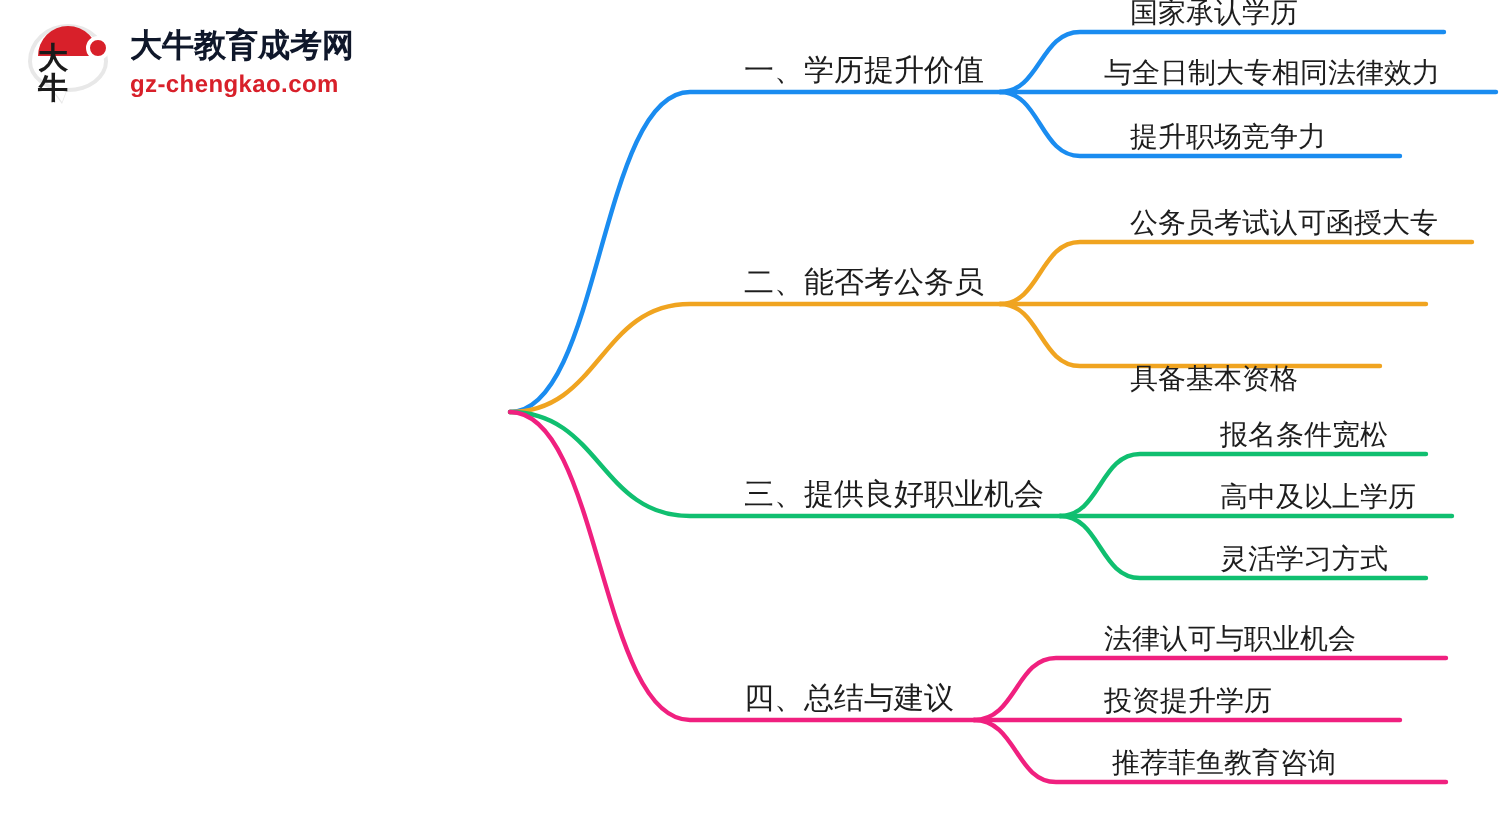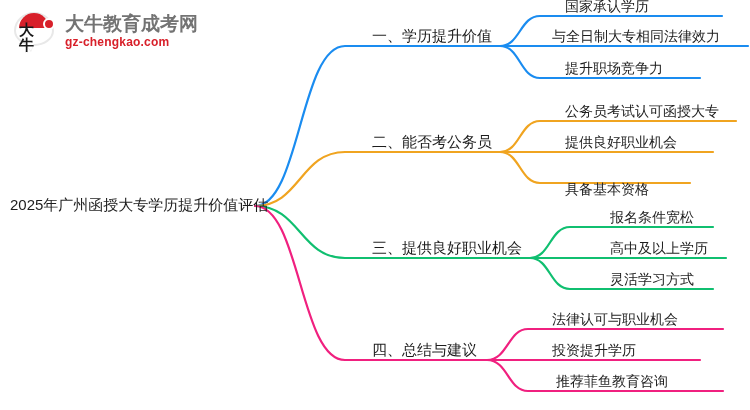--- a/index.html
+++ b/index.html
@@ -88,24 +88,24 @@
     color: #1a1a1a;
     letter-spacing: -1px;
   }
   .logo-text {
     display: flex;
     flex-direction: column;
     justify-content: center;
     gap: 1px;
   }
   .logo-title {
-    font-size: 19px;
+    font-size: 16px;
     line-height: 22px;
     font-weight: bold;
-    color: #737373;
+    color: #0f172a;
     letter-spacing: 0px;
     white-space: nowrap;
   }
   .logo-sub {
     font-size: 12px;
     line-height: 13px;
     font-weight: bold;
     color: #d8202a;
     letter-spacing: 0.2px;
     white-space: nowrap;
@@ -184,30 +184,28 @@
     </g>
 
     <g>
       <path d="M255,206 C300,206 300,360 345,360 L487,360" fill="none" stroke="#f0207f" stroke-width="2.2" stroke-linecap="round"></path>
       <path d="M487,360 C508,360 508,329 528,329 L723,329" fill="none" stroke="#f0207f" stroke-width="2.2" stroke-linecap="round"></path>
       <path d="M487,360 L700,360" fill="none" stroke="#f0207f" stroke-width="2.2" stroke-linecap="round"></path>
       <path d="M487,360 C508,360 508,391 528,391 L723,391" fill="none" stroke="#f0207f" stroke-width="2.2" stroke-linecap="round"></path>
     </g>
   </svg>
 
-  <div class="node root-node">2025年广州函授大专学历提升价值评估</div>
 
   <div class="node branch-node" style="left:372px; top:27px;">一、学历提升价值</div>
   <div class="node leaf-node" style="left:565px; top:-2px;">国家承认学历</div>
   <div class="node leaf-node" style="left:552px; top:28px;">与全日制大专相同法律效力</div>
   <div class="node leaf-node" style="left:565px; top:60px;">提升职场竞争力</div>
 
   <div class="node branch-node" style="left:372px; top:133px;">二、能否考公务员</div>
   <div class="node leaf-node" style="left:565px; top:103px;">公务员考试认可函授大专</div>
-  <div class="node leaf-node" style="left:565px; top:134px;">提供良好职业机会</div>
   <div class="node leaf-node" style="left:565px; top:165px;margin-top:16px;">具备基本资格</div>
 
   <div class="node branch-node" style="left:372px; top:239px;">三、提供良好职业机会</div>
   <div class="node leaf-node" style="left:610px; top:209px;">报名条件宽松</div>
   <div class="node leaf-node" style="left:610px; top:271px;">灵活学习方式</div>
   <div class="node leaf-node" style="left:610px; top:240px;">高中及以上学历</div>
 
   <div class="node branch-node" style="left:372px; top:341px;">四、总结与建议</div>
   <div class="node leaf-node" style="left:552px; top:311px;">法律认可与职业机会</div>
   <div class="node leaf-node" style="left:552px; top:342px;">投资提升学历</div>

